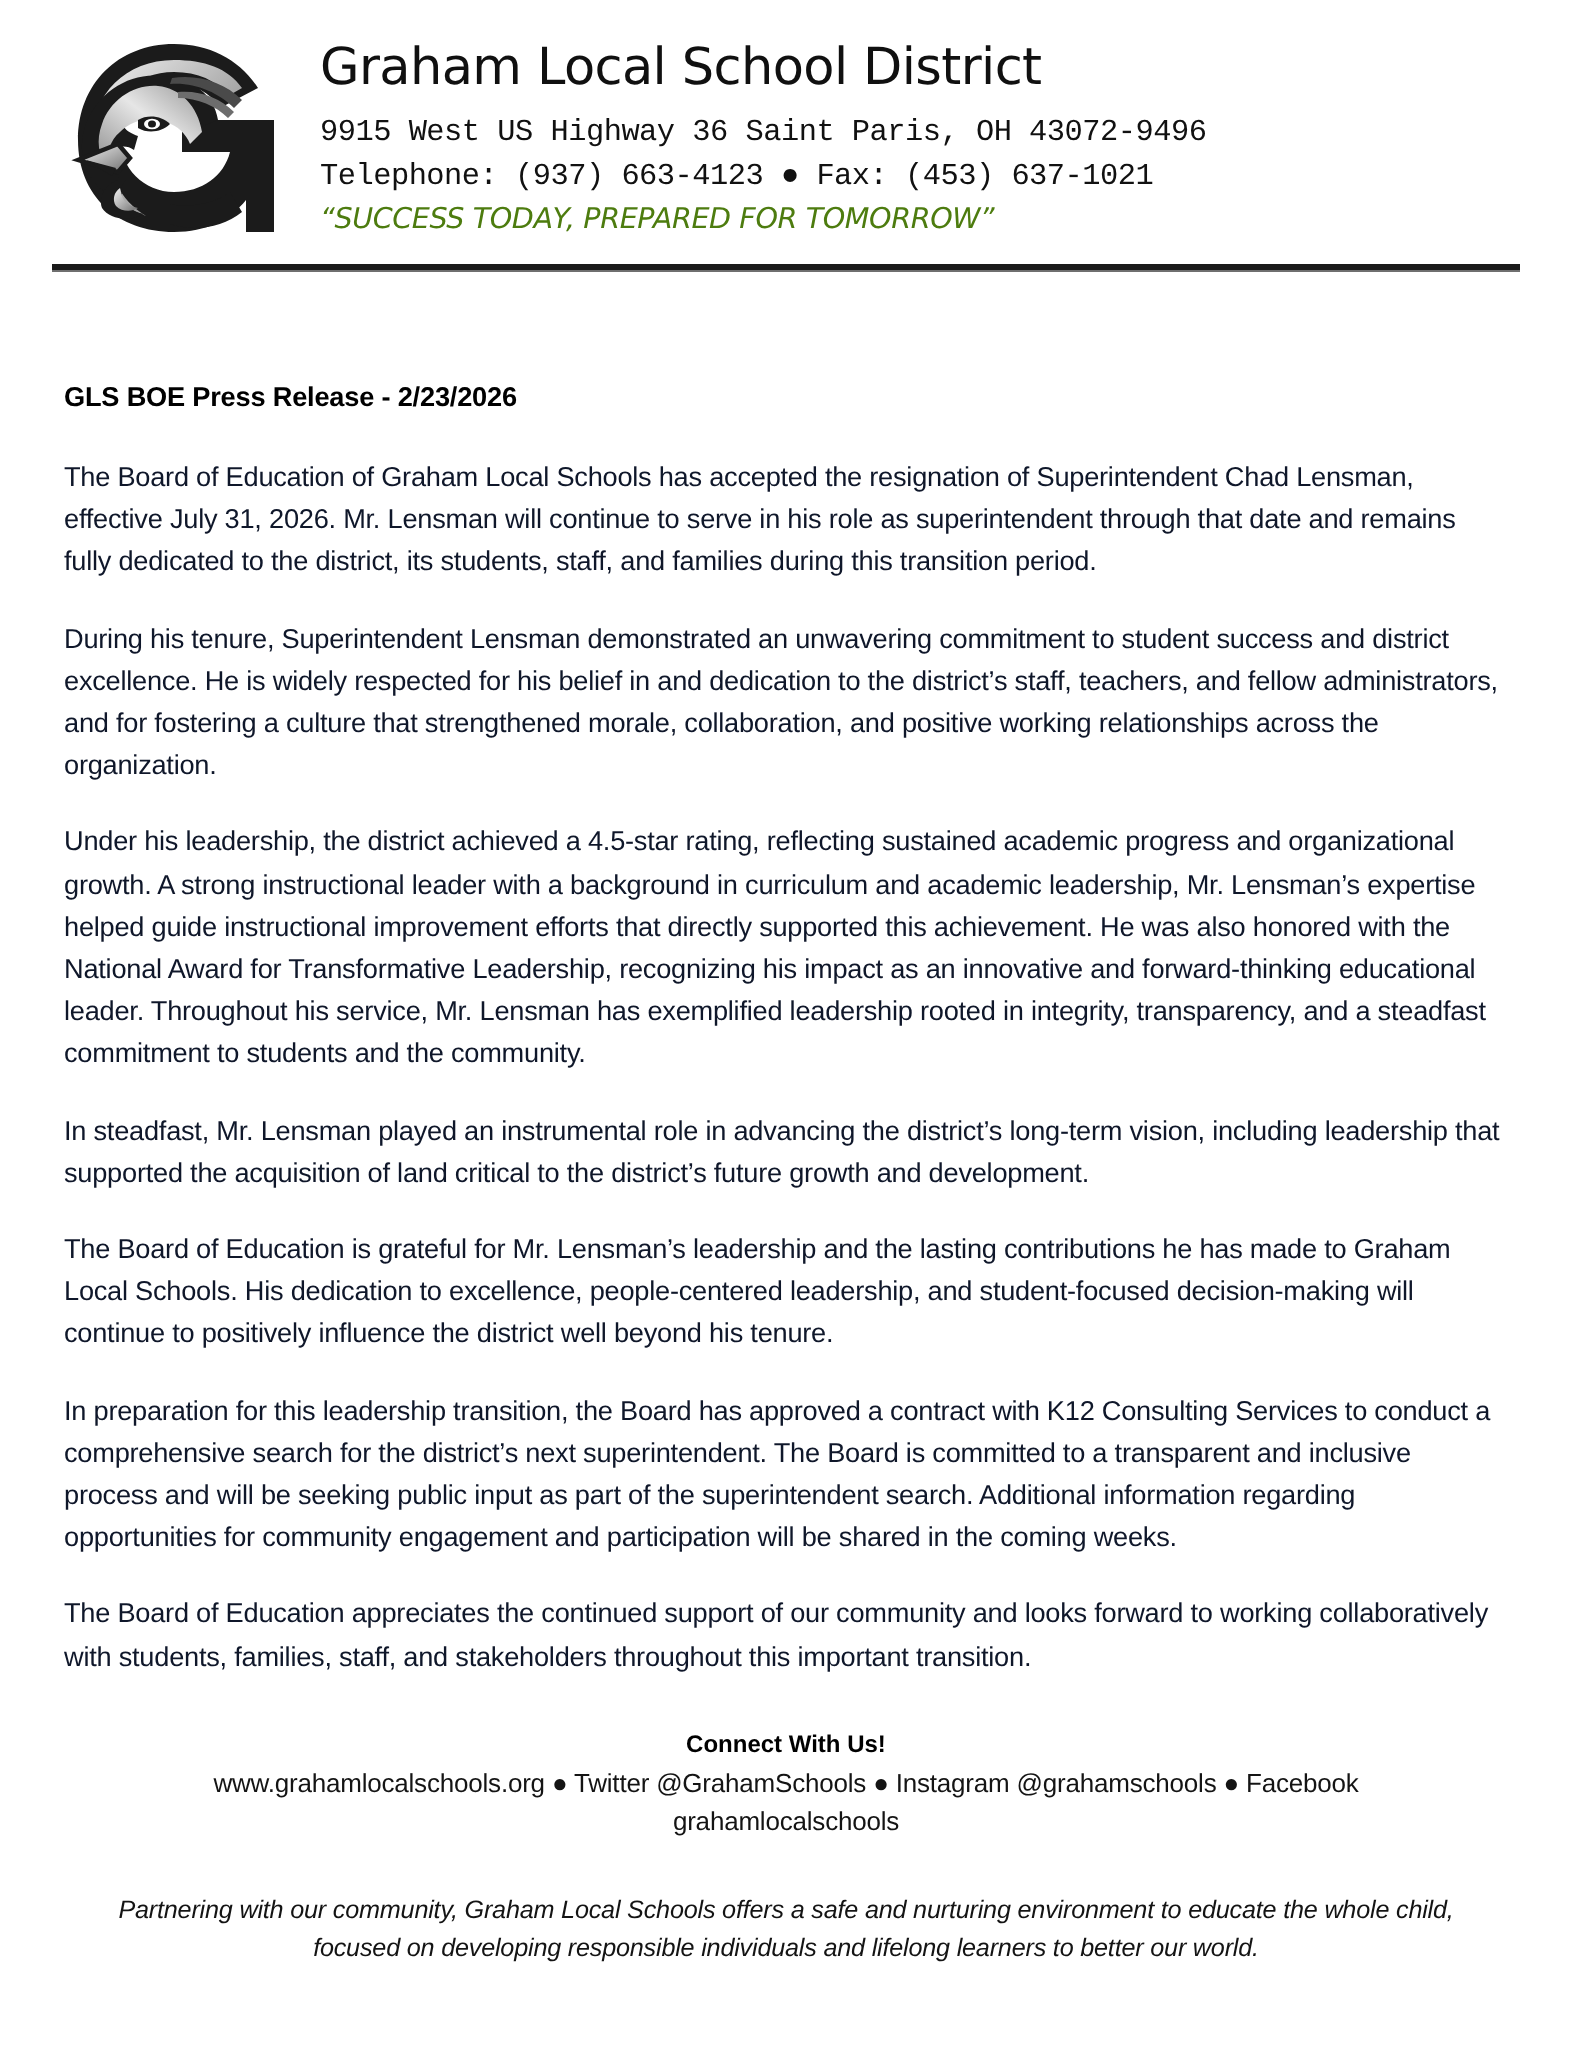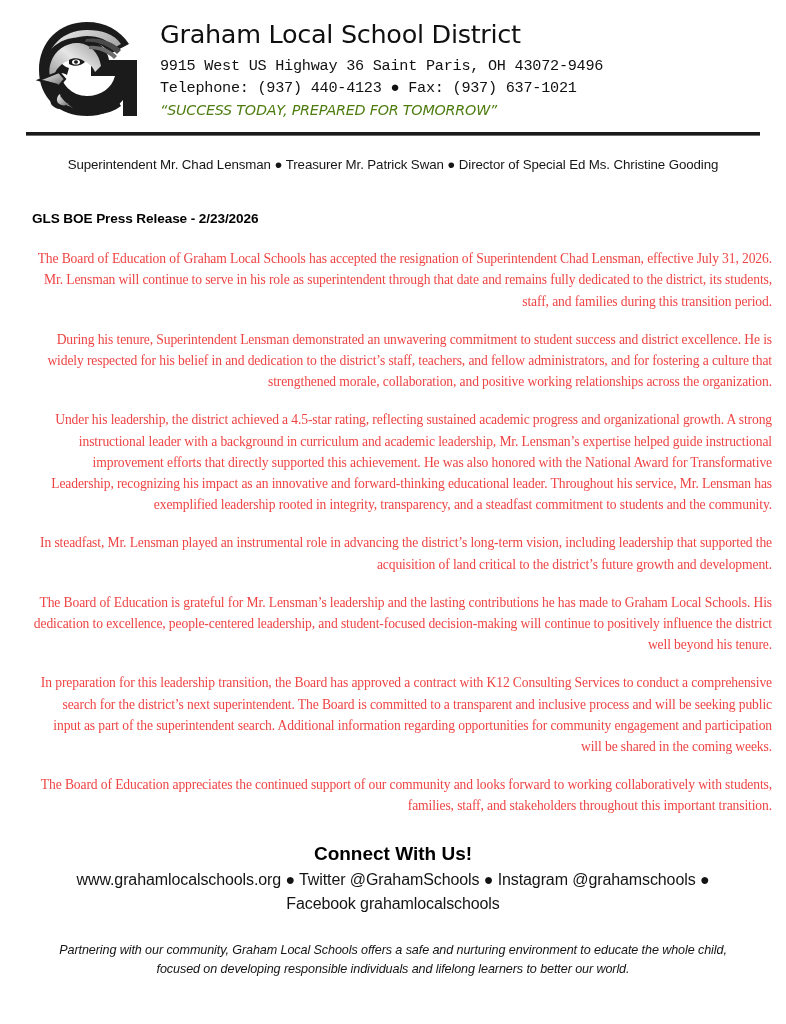--- a/index.html
+++ b/index.html
@@ -82,54 +82,53 @@
     text-align: center;
     margin: 19px 34px 0 34px;
     font-size: 13.3px;
     line-height: 1.52;
     color: #161616;
     letter-spacing: -0.1px;
   }
 
   
   .body-wrap {
-    margin: 0 14px 0 32px;
+    margin: 0 34px 0 32px;
     padding-top: 36px;
   }
   .release-title {
     font-size: 13.6px;
     font-weight: bold;
     color: #000000;
     letter-spacing: -0.1px;
     margin-bottom: 22px;
   }
   .para {
     font-size: 13.6px;
     line-height: 1.56;
-    color: #ef4444;
+    color: #0f172a;
     letter-spacing: -0.12px;
     margin-bottom: 17px;
-    text-align: right;
-    font-family: Liberation Serif, serif;
+    text-align: left;
   }
   .para:last-child { margin-bottom: 0; }
 
   
   .footer {
     margin: 26px 40px 0 40px;
     text-align: center;
   }
   .connect-head {
-    font-size: 19px;
+    font-size: 12px;
     font-weight: bold;
     color: #000000;
     margin-bottom: 3px;
   }
   .connect-links {
-    font-size: 16px;
+    font-size: 13px;
     line-height: 1.5;
     color: #141414;
     letter-spacing: -0.1px;
     margin: 0 24px;
   }
   .mission {
     margin: 25px 48px 0 48px;
     text-align: center;
     font-size: 12.6px;
     font-style: italic;
@@ -196,29 +195,28 @@
         <path d="M56 26 C68 25 80 30 88 38 L92 34 C83 25 70 21 57 23 Z" fill="#4a4a4a"></path>
         <path d="M60 33 C70 33 79 37 85 43 L88 40 C81 33 71 29 60 30 Z" fill="#6d6d6d"></path>
 
         <path d="M56 86 C66 88 78 86 86 80 L92 90 C82 98 68 100 56 96 Z" fill="#1b1b1b"></path>
       </svg>
     </div>
 
     <div class="head-text">
       <div class="org-title">Graham Local School District</div>
       <div class="org-line">9915 West US Highway 36 Saint Paris, OH  43072-9496</div>
-      <div class="org-line">Telephone:  (937) 440-4123 ● Fax:  (937) 637-1021</div>
+      <div class="org-line">Telephone:  (937) 663-4123 ● Fax:  (453) 637-1021</div>
       <div class="org-motto">“SUCCESS TODAY, PREPARED FOR TOMORROW”</div>
     </div>
   </div>
 
   <div class="rule"></div>
 
   <div class="admins">
-    <div>Superintendent Mr. Chad Lensman ● Treasurer Mr. Patrick Swan ● Director of Special Ed Ms. Christine Gooding</div>
   </div>
 
   <div class="body-wrap">
     <div class="release-title">GLS BOE Press Release - 2/23/2026</div>
 
     <p class="para">The Board of Education of Graham Local Schools has accepted the resignation of Superintendent Chad Lensman, effective July 31, 2026. Mr. Lensman will continue to serve in his role as superintendent through that date and remains fully dedicated to the district, its students, staff, and families during this transition period.</p>
     <p class="para">During his tenure, Superintendent Lensman demonstrated an unwavering commitment to student success and district excellence. He is widely respected for his belief in and dedication to the district’s staff, teachers, and fellow administrators, and for fostering a culture that strengthened morale, collaboration, and positive working relationships across the organization.</p>
     <p class="para">Under his leadership, the district achieved a 4.5-star rating, reflecting sustained academic progress and organizational growth. A strong instructional leader with a background in curriculum and academic leadership, Mr. Lensman’s expertise helped guide instructional improvement efforts that directly supported this achievement. He was also honored with the National Award for Transformative Leadership, recognizing his impact as an innovative and forward-thinking educational leader. Throughout his service, Mr. Lensman has exemplified leadership rooted in integrity, transparency, and a steadfast commitment to students and the community.</p>
     <p class="para">In steadfast, Mr. Lensman played an instrumental role in advancing the district’s long-term vision, including leadership that supported the acquisition of land critical to the district’s future growth and development.</p>
     <p class="para">The Board of Education is grateful for Mr. Lensman’s leadership and the lasting contributions he has made to Graham Local Schools. His dedication to excellence, people-centered leadership, and student-focused decision-making will continue to positively influence the district well beyond his tenure.</p>

